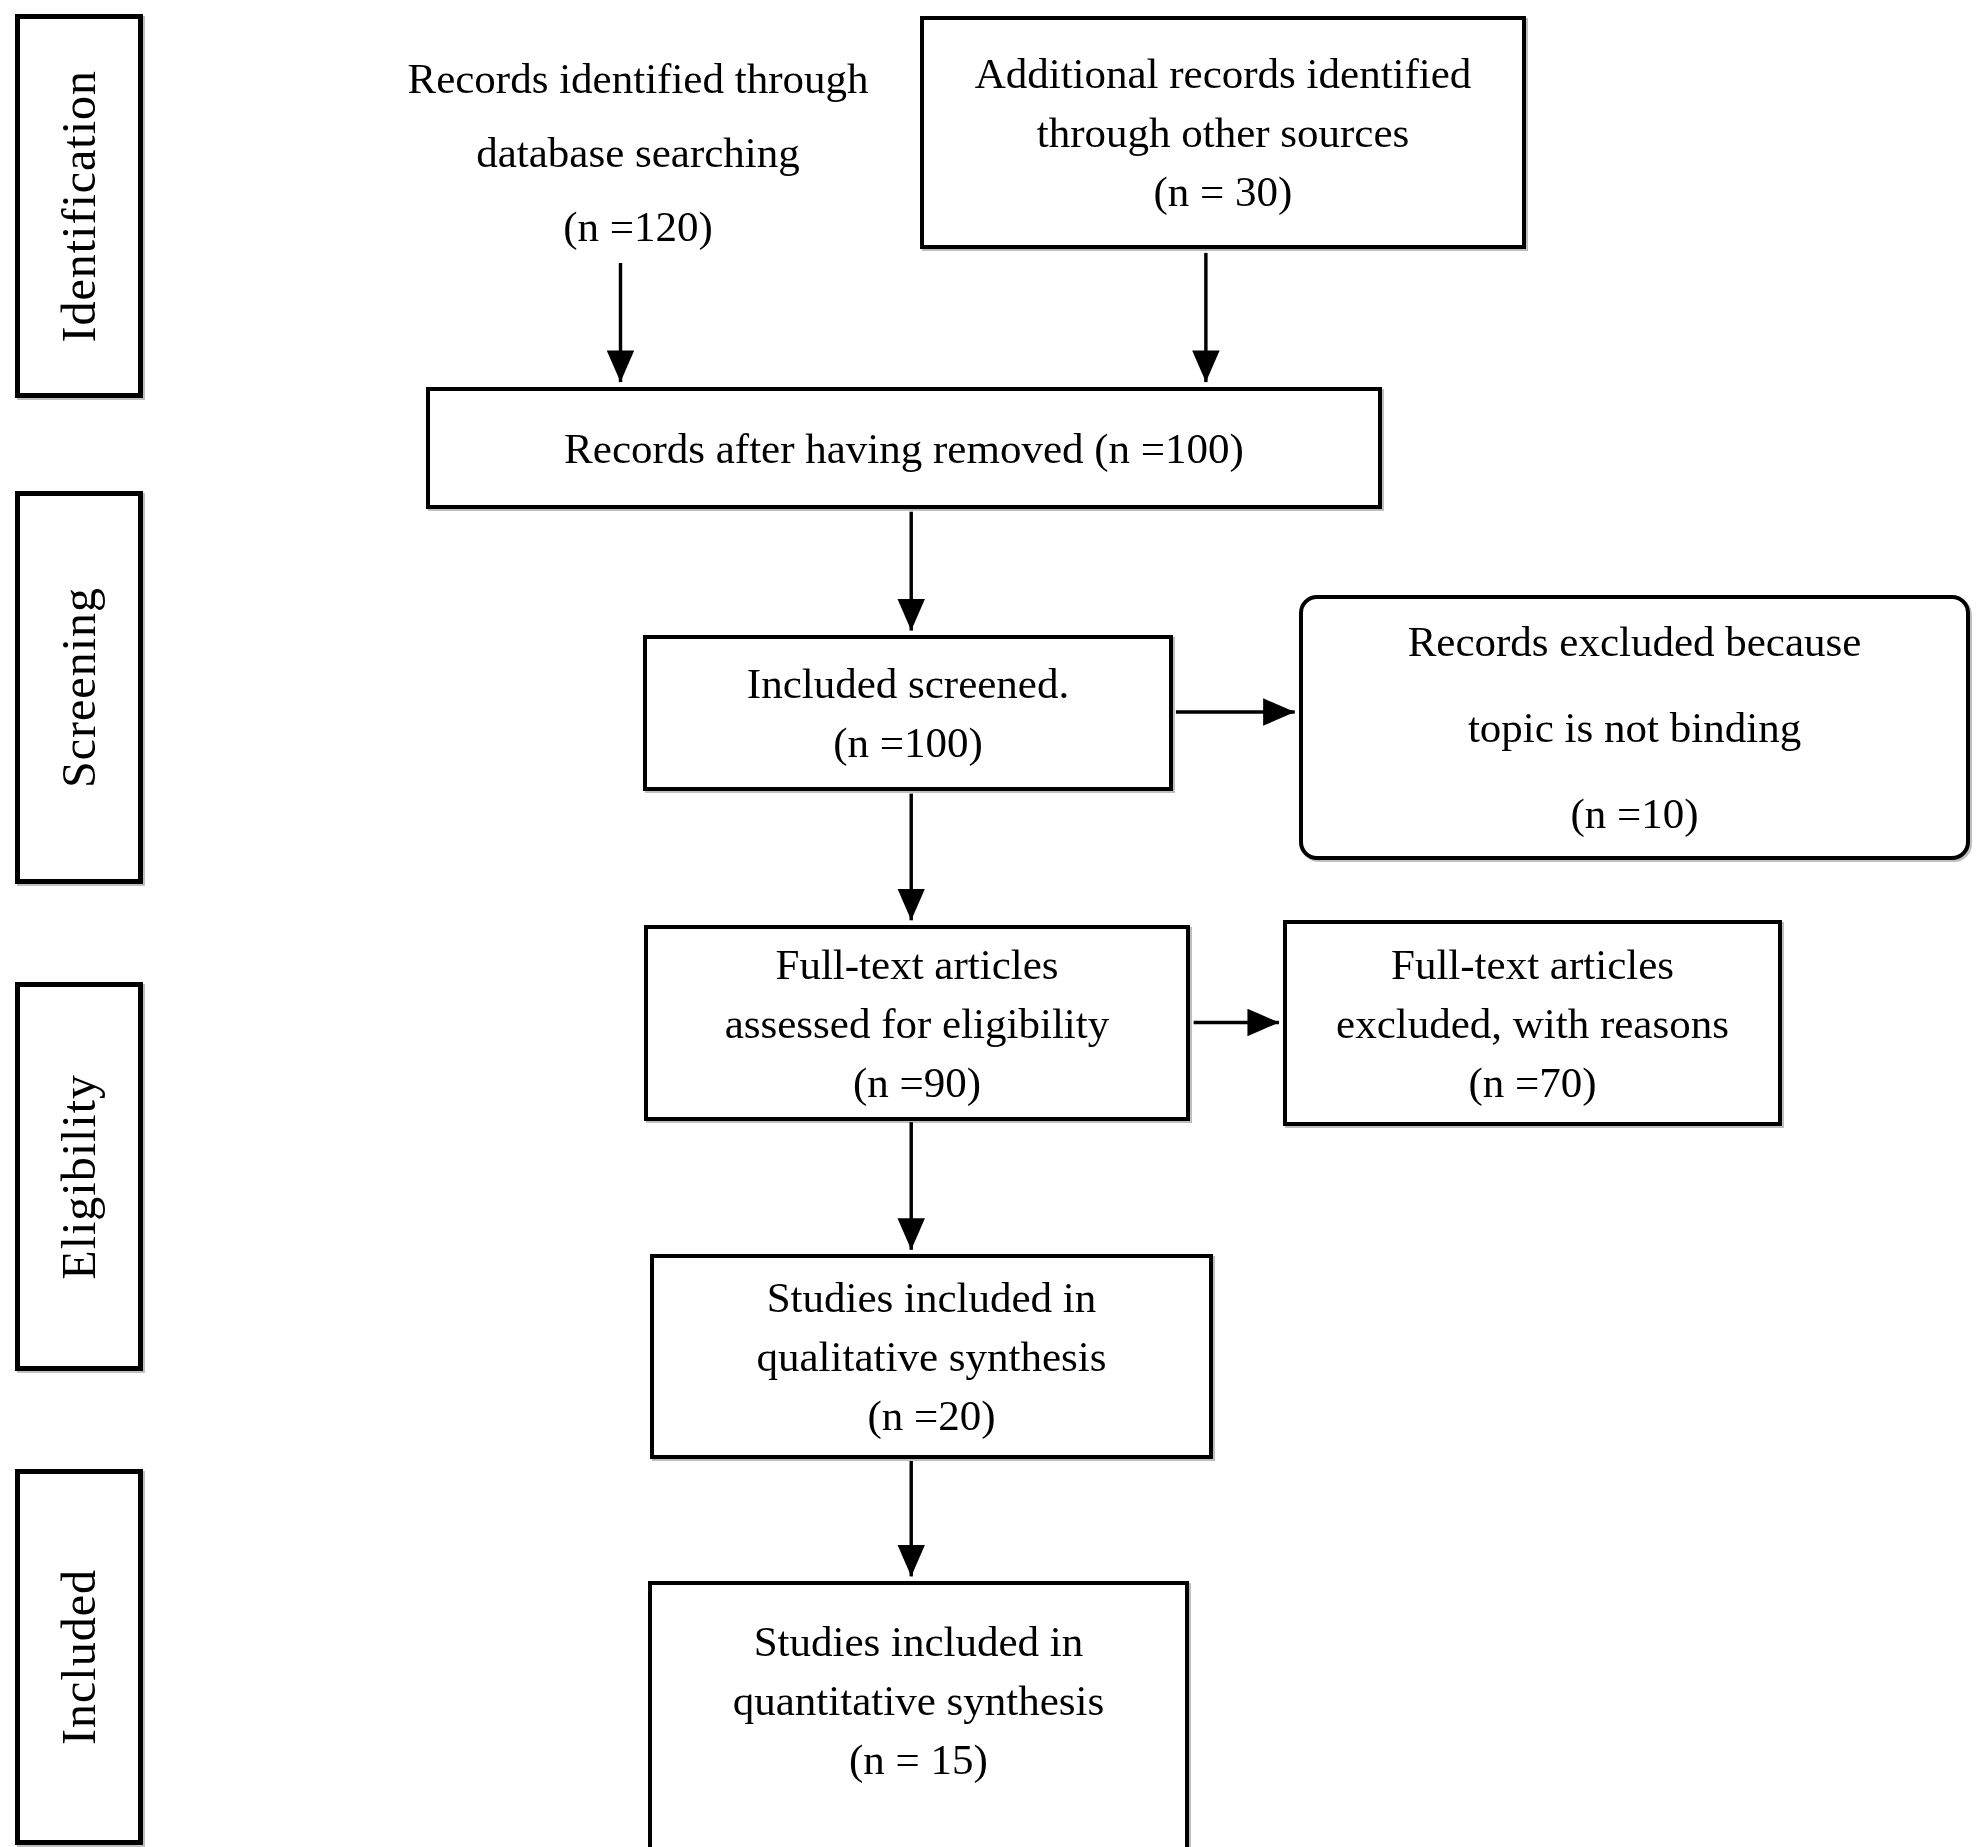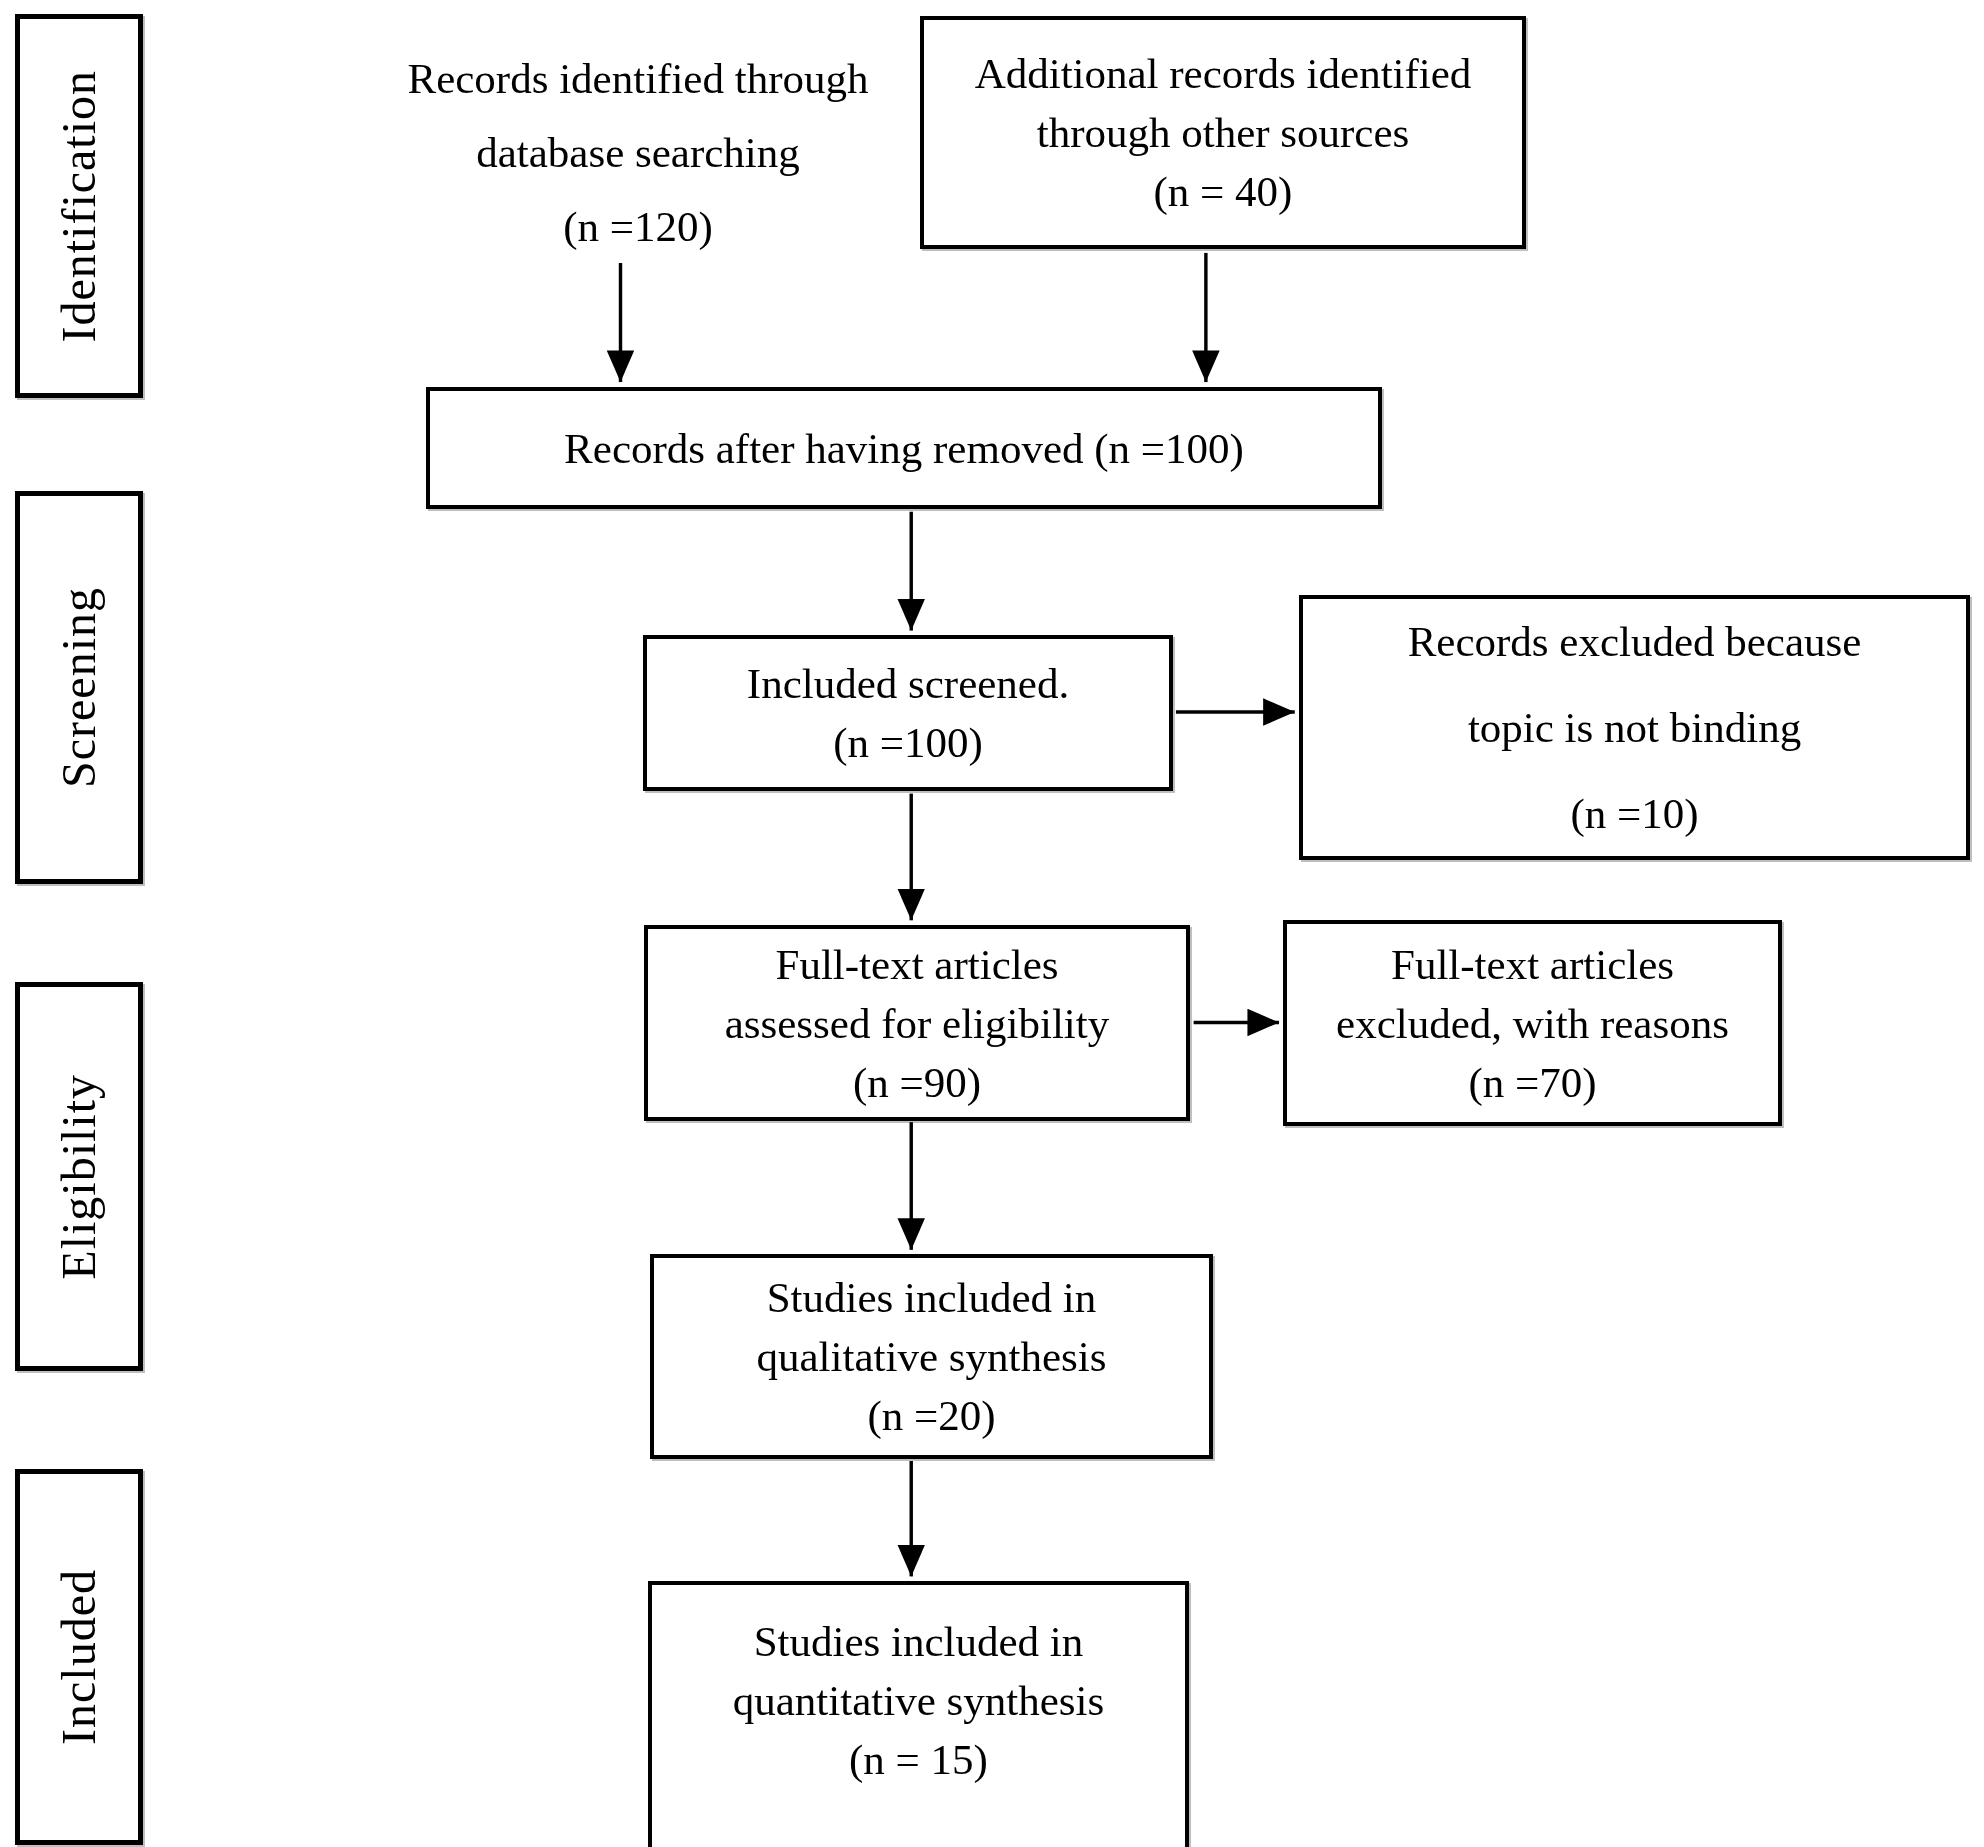--- a/index.html
+++ b/index.html
@@ -104,33 +104,33 @@
 
   <div class="node lh150" style="left:361px; top:42px; width:521px; height:221px;">
     <div class="nl">Records identified through</div>
     <div class="nl">database searching</div>
     <div class="nl">(n =120)</div>
   </div>
 
   <div class="node boxed" style="left:920px; top:15.7px; width:598px; height:225px;">
     <div class="nl">Additional records identified</div>
     <div class="nl">through other sources</div>
-    <div class="nl">(n = 40)</div>
+    <div class="nl">(n = 30)</div>
   </div>
 
   <div class="node boxed" style="left:426px; top:387px; width:948px; height:114px;">
     <div class="nl">Records after having removed (n =100)</div>
   </div>
 
   <div class="node boxed" style="left:643px; top:635px; width:522px; height:148px;">
     <div class="nl">Included screened.</div>
     <div class="nl">(n =100)</div>
   </div>
 
-  <div class="node boxed lh175" style="left:1299px; top:595px; width:663px; height:257px;">
+  <div class="node boxed lh175" style="left:1299px; top:595px; width:663px; height:257px;border-radius:18px;">
     <div class="nl">Records excluded because</div>
     <div class="nl">topic is not binding</div>
     <div class="nl">(n =10)</div>
   </div>
 
   <div class="node boxed" style="left:644px; top:925px; width:538px; height:188px;">
     <div class="nl">Full-text articles</div>
     <div class="nl">assessed for eligibility</div>
     <div class="nl">(n =90)</div>
   </div>

